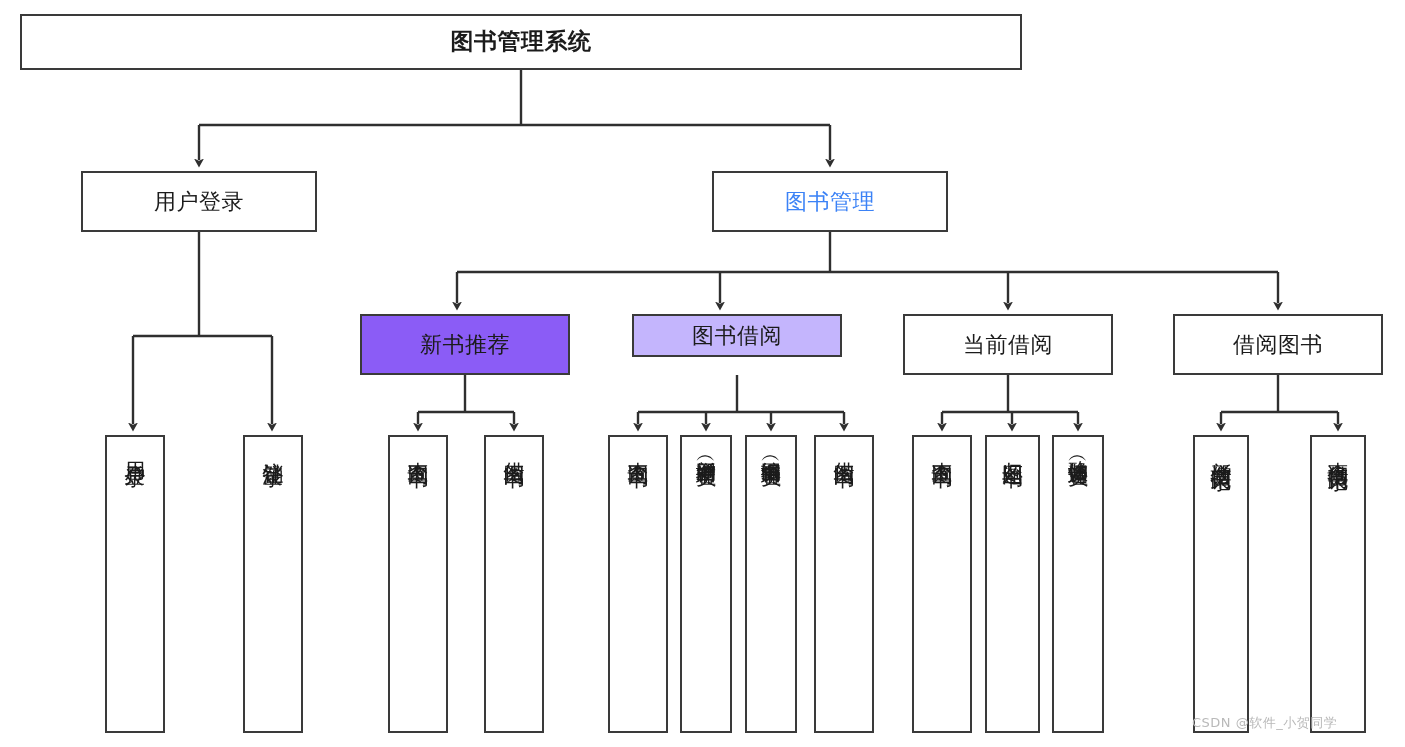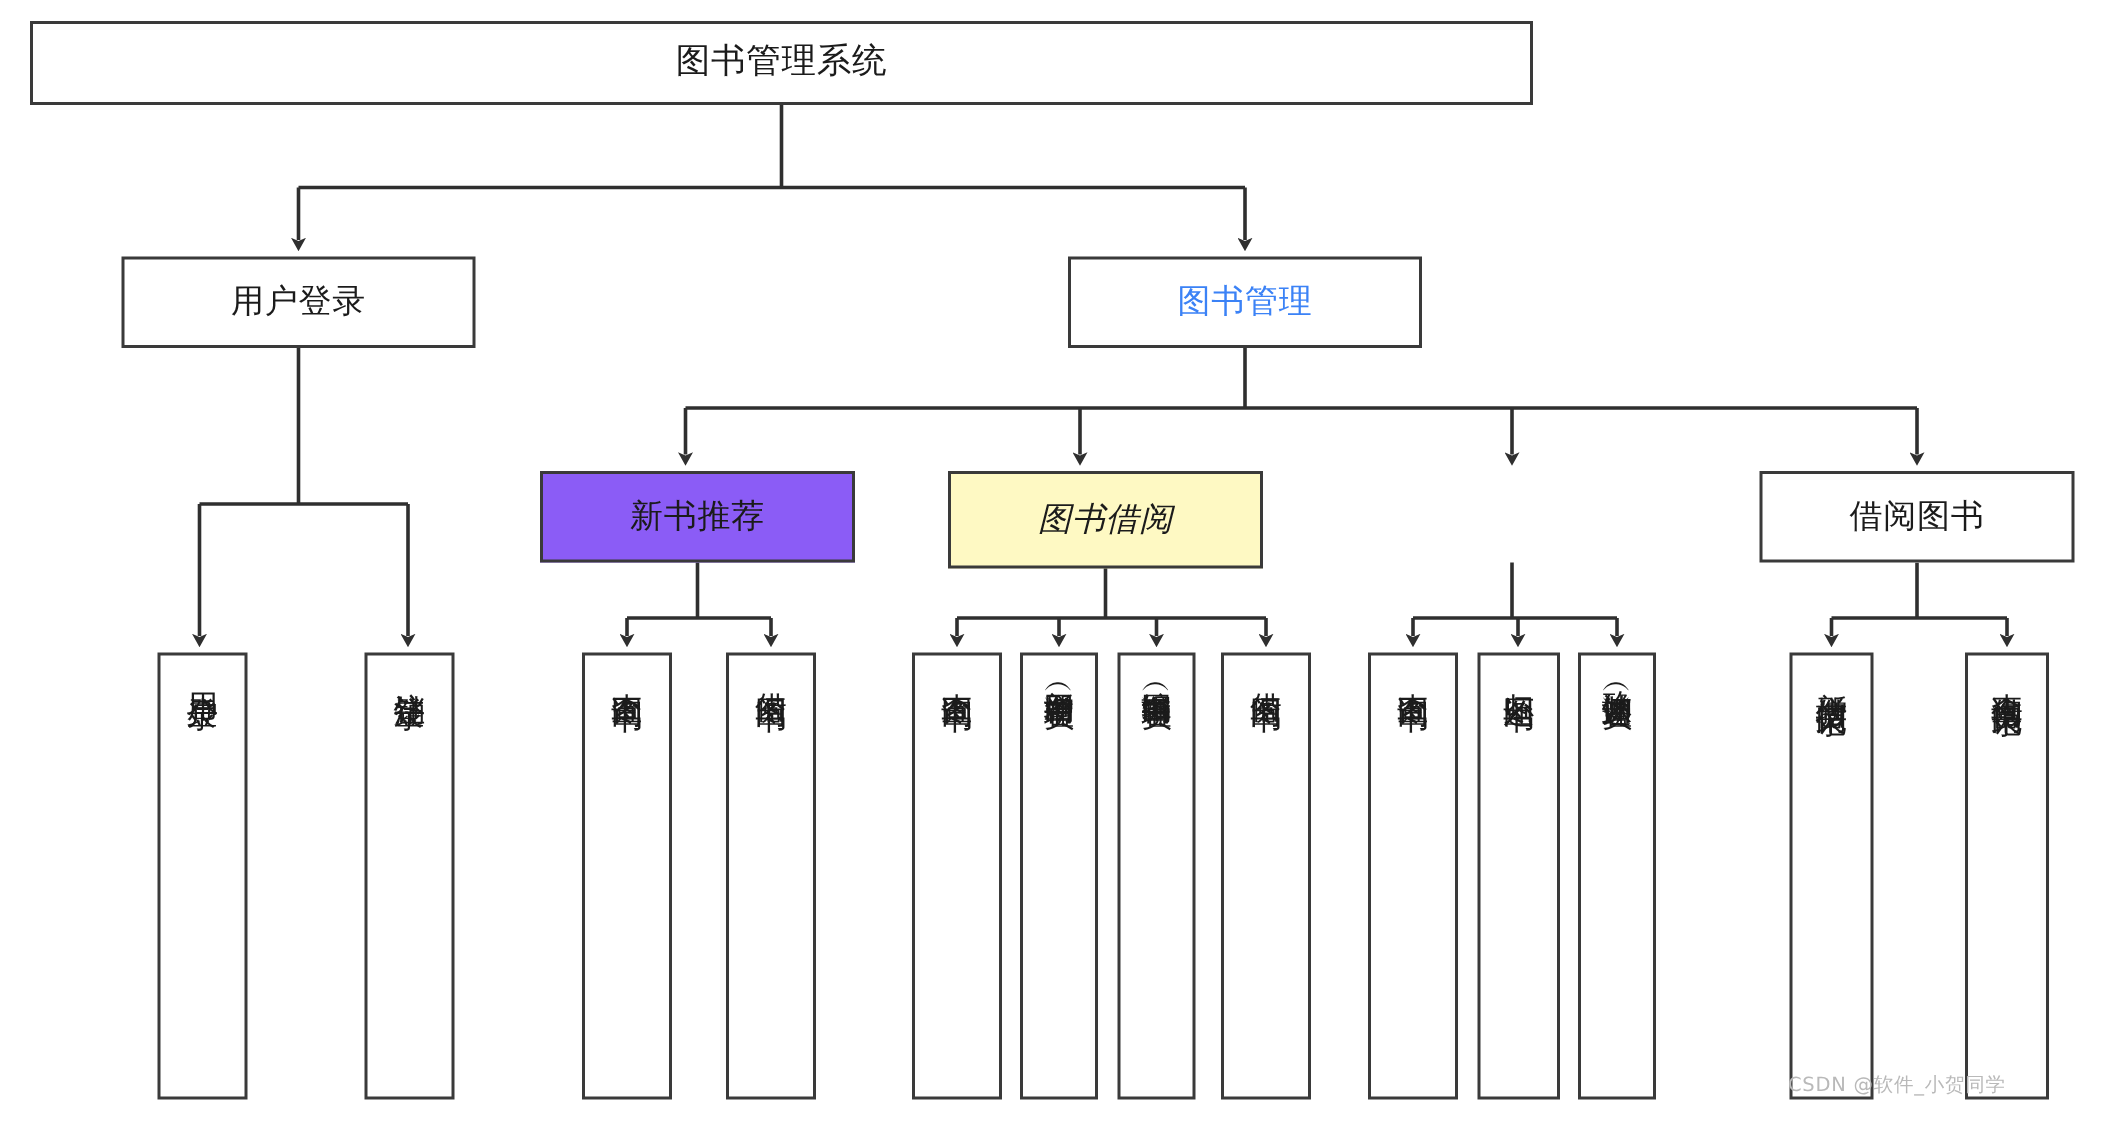--- a/index.html
+++ b/index.html
@@ -44,20 +44,21 @@
     line-height: 1.18;
     white-space: nowrap;
   }
   
   .node.horiz .node-label {
     font-size: 22px;
     letter-spacing: 0.5px;
   }
   .node.root .node-label {
     font-size: 23px;
+    font-weight: bold;
   }
   
   .node.vert {
     align-items: flex-start;
     justify-content: center;
     padding-top: 8px;
   }
   .node.vert .node-label {
     writing-mode: vertical-rl;
     text-orientation: upright;
@@ -141,22 +142,25 @@
   <div class="node horiz" style="left: 81px; top: 171px; width: 236px; height: 61px; border-color: rgb(58, 58, 58); background: rgb(255, 255, 255);">
     <span class="node-label" style="color: rgb(27, 27, 27);">用户登录</span>
   </div>
   <div class="node horiz" style="left: 712px; top: 171px; width: 236px; height: 61px; border-color: rgb(58, 58, 58); background: rgb(255, 255, 255);">
     <span class="node-label" style="color: #3b82f6;">图书管理</span>
   </div>
 
   <div class="node horiz" style="left: 360px; top: 314px; width: 210px; height: 61px; border-color: rgb(58, 58, 58); background: #8b5cf6;">
     <span class="node-label" style="color: rgb(27, 27, 27);">新书推荐</span>
   </div>
-  <div class="node horiz" style="left: 632px; top: 314px; width: 210px; height: 65px; border-color: rgb(58, 58, 58); background: #fef9c3; font-style: italic;">
+  <div class="node horiz" style="left: 632px; top: 314px; width: 210px; height: 43px; border-color: rgb(58, 58, 58); background: #c4b5fd;">
     <span class="node-label" style="color: rgb(27, 27, 27);">图书借阅</span>
+  </div>
+  <div class="node horiz" style="left: 903px; top: 314px; width: 210px; height: 61px; border-color: rgb(58, 58, 58); background: rgb(255, 255, 255);">
+    <span class="node-label" style="color: rgb(27, 27, 27);">当前借阅</span>
   </div>
   <div class="node horiz" style="left: 1173px; top: 314px; width: 210px; height: 61px; border-color: rgb(58, 58, 58); background: rgb(255, 255, 255);">
     <span class="node-label" style="color: rgb(27, 27, 27);">借阅图书</span>
   </div>
 
   <div class="node vert" style="left: 105px; top: 435px; width: 60px; height: 298px; border-color: rgb(58, 58, 58); background: rgb(255, 255, 255);">
     <span class="node-label" style="color: rgb(27, 27, 27);">用户登录</span>
   </div>
   <div class="node vert" style="left: 243px; top: 435px; width: 60px; height: 298px; border-color: rgb(58, 58, 58); background: rgb(255, 255, 255);">
     <span class="node-label" style="color: rgb(27, 27, 27);">注销登录</span>

